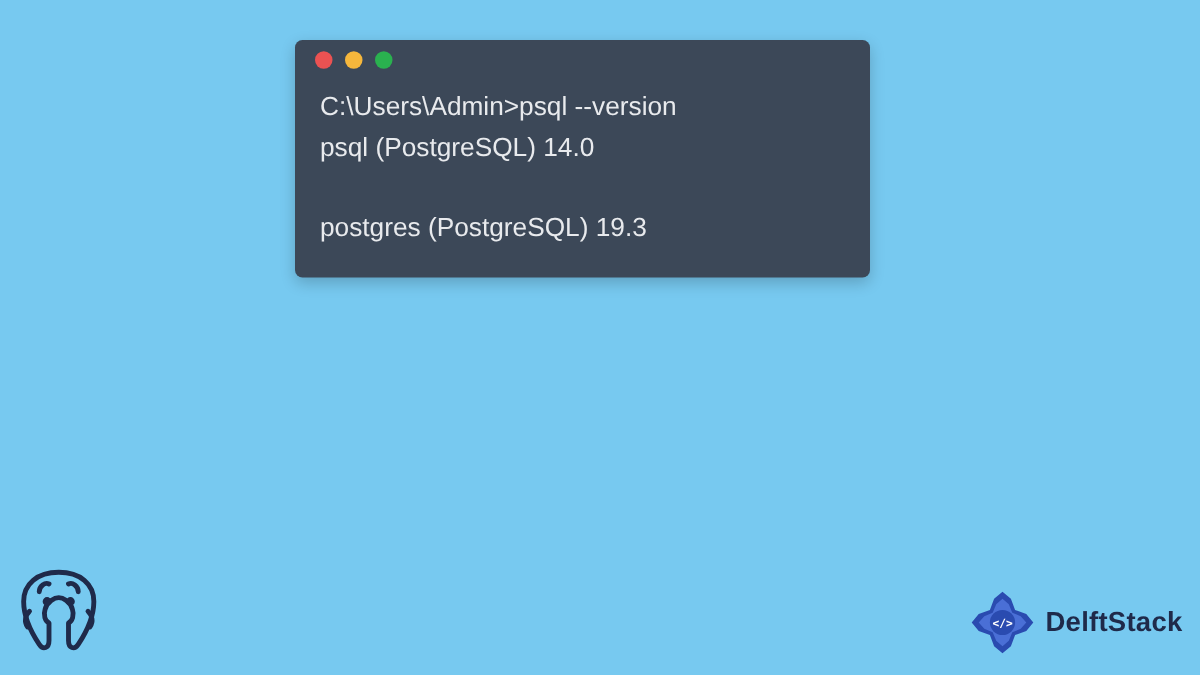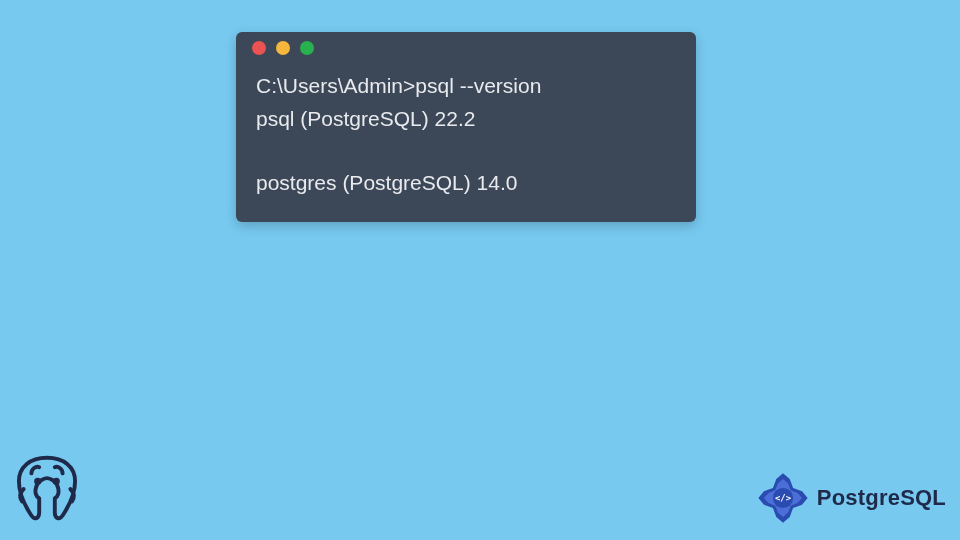--- a/index.html
+++ b/index.html
@@ -82,23 +82,23 @@
 <body>
 
 <div class="terminal-window">
   <div class="titlebar">
     <span class="dot red"></span>
     <span class="dot yellow"></span>
     <span class="dot green"></span>
   </div>
   <div class="terminal-body">
     <div class="terminal-line">C:\Users\Admin&gt;psql --version</div>
-    <div class="terminal-line">psql (PostgreSQL) 22.2</div>
+    <div class="terminal-line">psql (PostgreSQL) 14.0</div>
     <div class="terminal-blank"></div>
-    <div class="terminal-line">postgres (PostgreSQL) 14.0</div>
+    <div class="terminal-line">postgres (PostgreSQL) 19.3</div>
   </div>
 </div>
 
 <div class="postgres-logo">
   <svg viewBox="0 0 100 100" xmlns="http://www.w3.org/2000/svg">
     <g fill="none" stroke="#1f2a4a" stroke-width="5" stroke-linecap="round" stroke-linejoin="round">
       <path d="M50 10 C28 10 14 22 14 40 C14 56 22 72 30 84 C34 90 40 88 40 80 L40 62 C36 60 34 54 36 48 C38 40 46 36 50 36 C54 36 62 40 64 48 C66 54 64 60 60 62 L60 80 C60 88 66 90 70 84 C78 72 86 56 86 40 C86 22 72 10 50 10 Z"></path>
       <path d="M30 30 C30 24 36 20 40 22"></path>
       <path d="M70 30 C70 24 64 20 60 22"></path>
       <circle cx="38" cy="40" r="2" fill="#1f2a4a"></circle>
@@ -113,14 +113,14 @@
   <span class="delftstack-emblem">
     <svg viewBox="0 0 100 100" xmlns="http://www.w3.org/2000/svg">
       <g transform="translate(50,50)">
         <polygon points="0,-44 12,-34 18,-18 34,-12 44,0 34,12 18,18 12,34 0,44 -12,34 -18,18 -34,12 -44,0 -34,-12 -18,-18 -12,-34" fill="#2a4bb0"></polygon>
         <polygon points="0,-34 9,-26 14,-14 26,-9 34,0 26,9 14,14 9,26 0,34 -9,26 -14,14 -26,9 -34,0 -26,-9 -14,-14 -9,-26" fill="#4a6fd6"></polygon>
         <circle cx="0" cy="0" r="18" fill="#2a4bb0"></circle>
         <text x="0" y="6" text-anchor="middle" font-size="16" font-family="monospace" fill="#ffffff" font-weight="bold">&lt;/&gt;</text>
       </g>
     </svg>
   </span>
-  <span class="delftstack-text">PostgreSQL</span>
+  <span class="delftstack-text">DelftStack</span>
 </div>
 
 </body></html>

